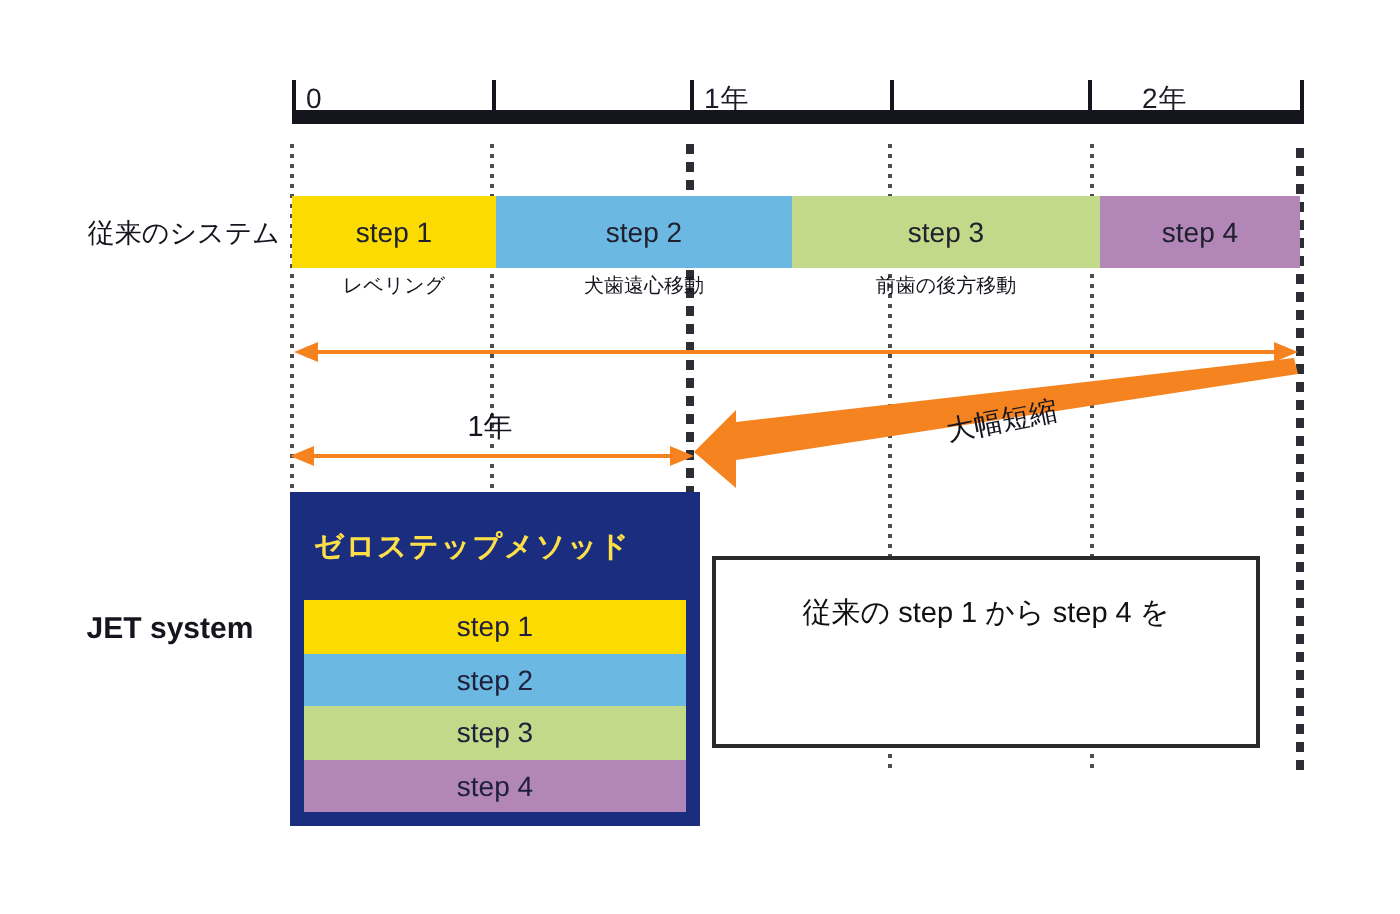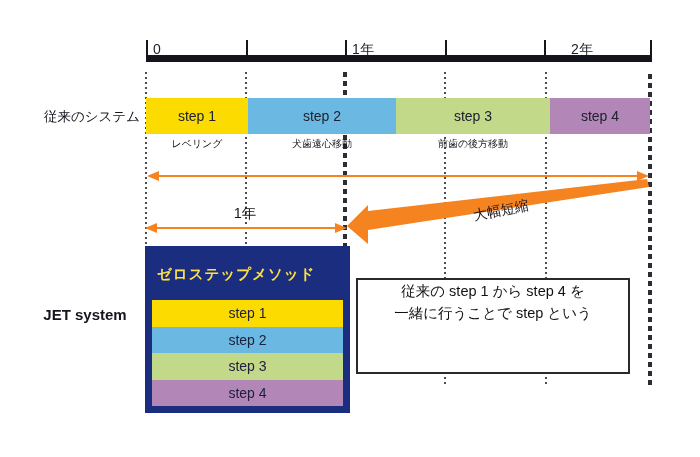--- a/index.html
+++ b/index.html
@@ -49,21 +49,21 @@
     font-size:15px;font-weight:700;color:#15151f;}
   .jet-box{position:absolute;left:145px;top:246px;width:205px;height:167px;z-index:2;}
   .jet-title{position:absolute;left:0;top:13px;width:100%;height:30px;line-height:30px;
     text-align:left;color:#fde047;font-size:14.5px;font-weight:700;letter-spacing:1px;margin-left:12px;}
   .jet-bars{position:absolute;left:7px;right:7px;top:54px;}
   .jstep{height:26.5px;line-height:26.5px;text-align:center;font-size:14px;color:#20203c;}
   
   .note-box{position:absolute;left:356px;top:278px;width:274px;height:96px;background:#fff;
     border:2px solid #2a2a2a;box-sizing:border-box;z-index:5;text-align:center;}
   .note-box .line{display:block;font-size:14.5px;line-height:22px;color:#111;}
-  .note-box .inner{padding-top:0;}
+  .note-box .inner{padding-top:16px;}
 </style>
 </head>
 <body>
 
 <div class="canvas">
 
   <div class="ruler-bar"></div>
   <div class="tick t1"></div>
   <div class="tick t2"></div>
   <div class="tick t3"></div>
@@ -111,17 +111,16 @@
       <div class="jstep" style="background-color: rgb(252, 220, 0);">step 1</div>
       <div class="jstep" style="background-color: rgb(107, 185, 226);">step 2</div>
       <div class="jstep" style="background-color: rgb(194, 217, 137);">step 3</div>
       <div class="jstep" style="background-color: rgb(178, 135, 184);">step 4</div>
     </div>
   </div>
 
   <div class="note-box">
     <div class="inner">
       <span class="line">従来の step 1 から step 4 を</span>
-      <span class="line">一緒に行うことで step という</span>
     </div>
   </div>
 
 </div>
 
 </body></html>

